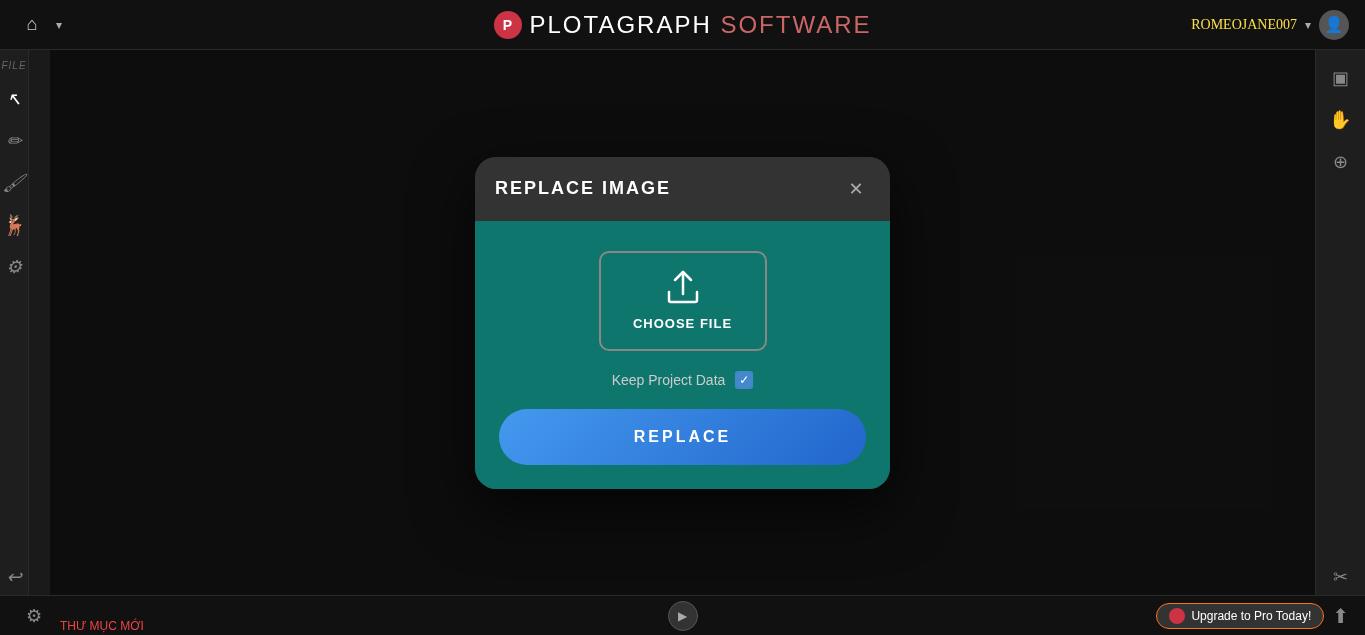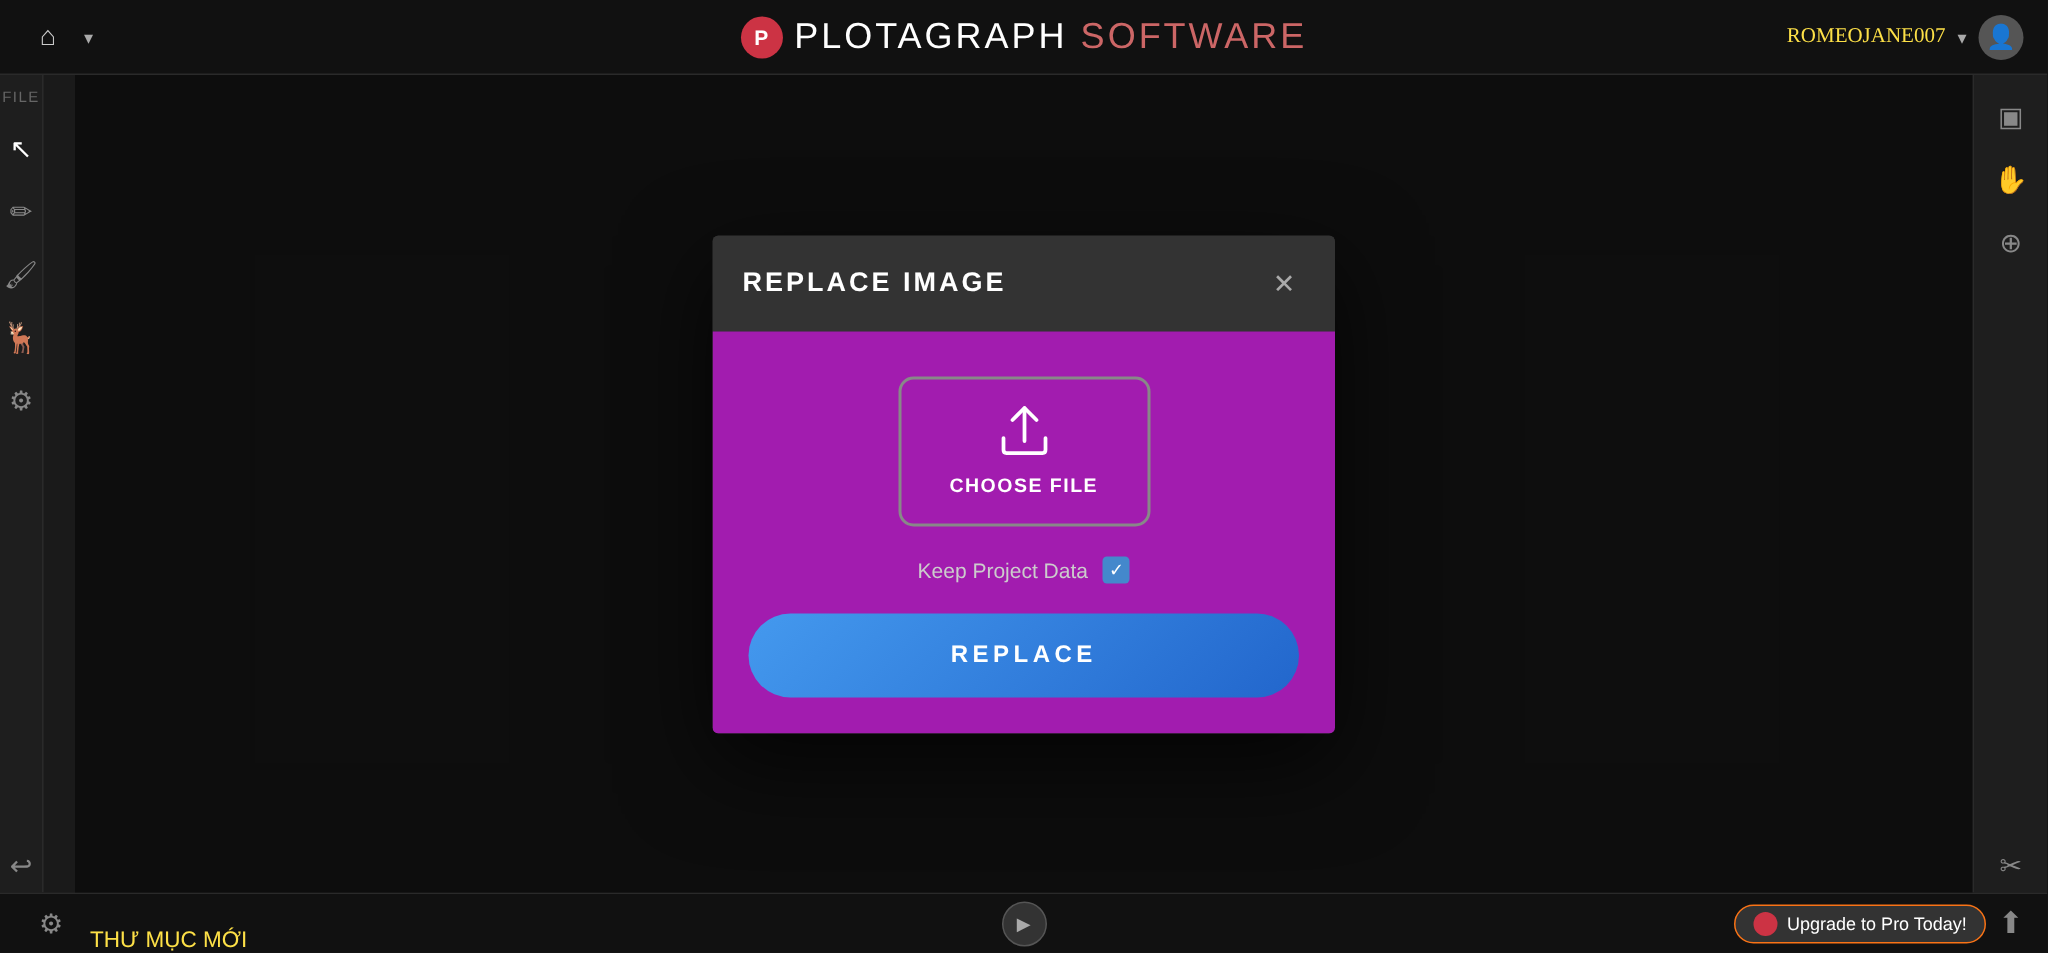--- a/index.html
+++ b/index.html
@@ -101,20 +101,21 @@
       width: 29px;
       height: calc(100% - 90px);
       background: #1e1e1e;
       display: flex;
       flex-direction: column;
       align-items: center;
       padding-top: 10px;
       gap: 6px;
       border-right: 1px solid #2a2a2a;
       z-index: 5;
+      font-style: italic;
     }
     .sidebar-label {
       color: #666;
       font-size: 10px;
       letter-spacing: 1px;
       margin-bottom: 4px;
     }
     .sidebar-icon {
       width: 36px;
       height: 36px;
@@ -230,21 +231,21 @@
       z-index: 50;
       display: flex;
       align-items: center;
       justify-content: center;
     }
 
     
     .modal {
       width: 415px;
       background: #2a2a2a;
-      border-radius: 4px;
+      border-radius: 21px;
       overflow: hidden;
       box-shadow: 0 20px 60px rgba(0,0,0,0.7);
     }
     .modal-header {
       background: #333;
       padding: 18px 20px;
       display: flex;
       align-items: center;
       justify-content: space-between;
     }
@@ -264,21 +265,21 @@
       font-size: 18px;
       cursor: pointer;
       border-radius: 4px;
     }
     .modal-body {
       padding: 30px 24px 24px;
       display: flex;
       flex-direction: column;
       align-items: center;
       gap: 20px;
-      background: #a21caf;
+      background: #0f766e;
     }
     .choose-file-btn {
       width: 168px;
       height: 100px;
       border: 2px solid #888;
       border-radius: 10px;
       background: transparent;
       display: flex;
       flex-direction: column;
       align-items: center;
@@ -398,21 +399,21 @@
   <div style="margin-top: auto;" class="sidebar-icon">
     <span>✂</span>
   </div>
 </div>
 
 <div class="canvas-area"></div>
 
 <div class="bottombar">
   <div class="bottombar-left">
     <span class="sidebar-icon">⚙</span>
-    <span style="color:#fde047;font-size:15px;margin-top:21px;">THƯ MỤC MỚI</span>
+    <span style="color:#ef4444;font-size:12px;margin-top:21px;">THƯ MỤC MỚI</span>
   </div>
   <div class="bottombar-center">
     <div class="play-btn">
       <span>▶</span>
     </div>
   </div>
   <div class="bottombar-right">
     <button class="upgrade-btn">
       <div class="upgrade-icon"></div>
       <span>Upgrade to Pro Today!</span>

